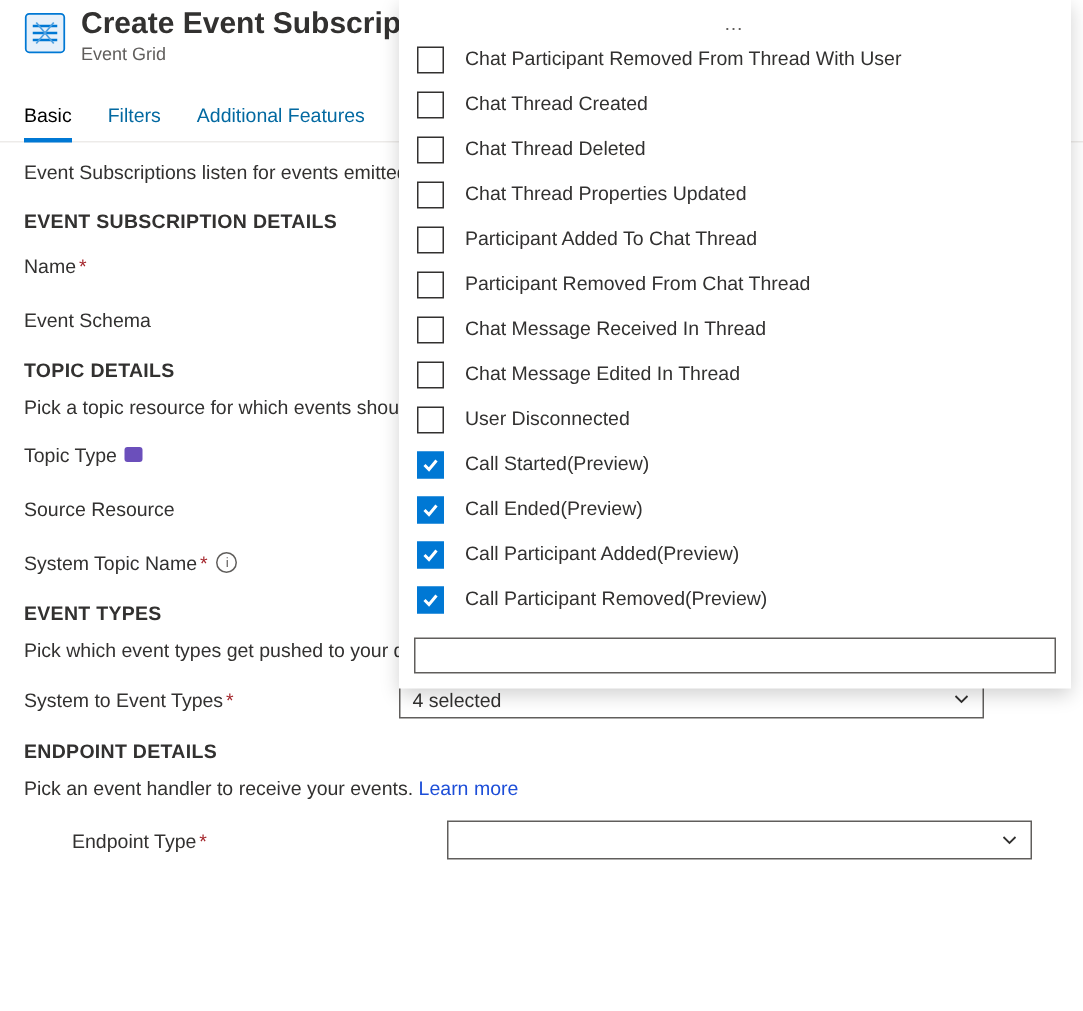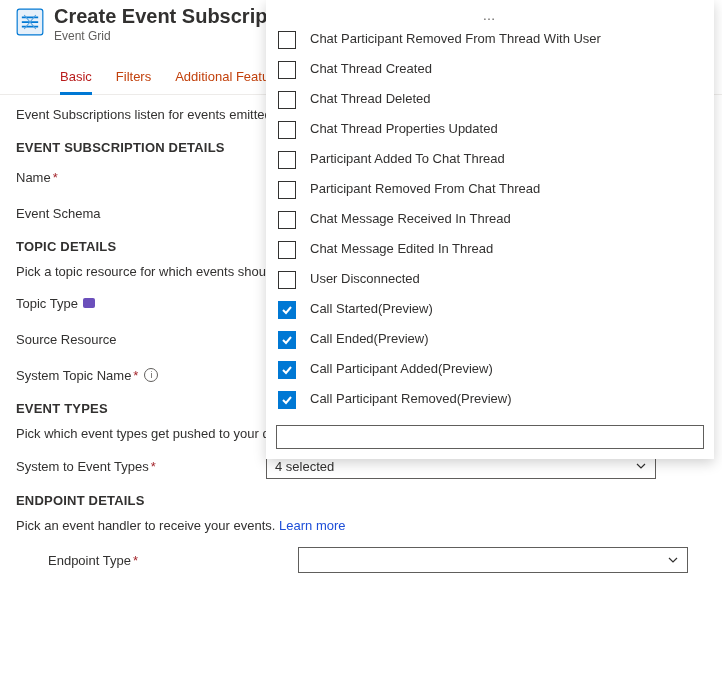--- a/index.html
+++ b/index.html
@@ -39,28 +39,27 @@
     .tabs {
       display: flex;
       padding: 0 16px;
       margin-top: 18px;
       border-bottom: 1px solid #edebe9;
     }
     .tab {
       padding: 8px 0 10px 0;
       margin-right: 24px;
       font-size: 13px;
-      color: #c2410c;
+      color: #0369a1;
       cursor: pointer;
       position: relative;
     }
     .tab.active {
-      color: #b91c1c;
+      color: #000000;
       font-weight: 400;
-      margin-left: 44px;
     }
     .tab.active::after {
       content: '';
       position: absolute;
       bottom: -1px;
       left: 0;
       right: 0;
       height: 3px;
       background: #0078d4;
     }

